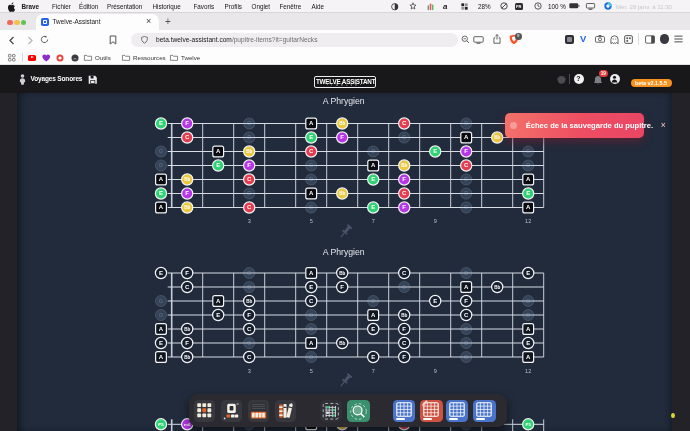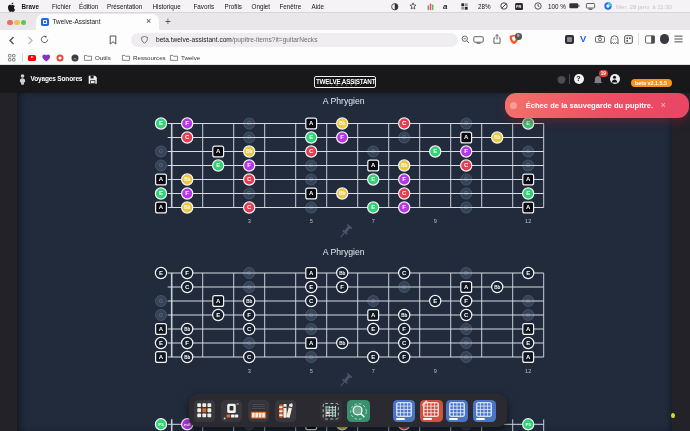--- a/index.html
+++ b/index.html
@@ -12,21 +12,21 @@
 #tabbar { position:absolute; left:0; top:12.5px; width:690px; height:17.5px; background:#e9e7ea; z-index:5;}
 .tl { position:absolute; top:7.2px; width:5.6px; height:5.6px; border-radius:50%; }
 #tab { position:absolute; left:36px; top:1.3px; width:123px; height:16.2px; background:#fdfdfd; border-radius:7px 7px 0 0; }
 #addr { position:absolute; left:0; top:30px; width:690px; height:20px; background:#fdfdfd; z-index:5;}
 #pill { position:absolute; left:131px; top:2.5px; width:327.4px; height:14.4px; background:#efedf0; border-radius:7.2px; }
 #bmbar { position:absolute; left:0; top:50px; width:690px; height:14.5px; background:#fdfdfd; border-bottom:1px solid #e2e0e3; font-size:6.2px; color:#333; z-index:5;}
 #apphead { position:absolute; left:0; top:64.5px; width:690px; height:28.5px; background:#18181b; z-index:5;}
 #content { position:absolute; left:0; top:93px; width:690px; height:338px; background:#232229; }
 #panel { position:absolute; left:17px; top:93px; width:655.2px; height:338px; background:#212b3b; box-shadow:inset 7px 0 8px -5px rgba(0,0,0,.55), inset -4px 0 6px -3px rgba(10,14,22,.6); }
 #necksvg { position:absolute; left:0; top:93px; z-index:1; }
-#toast { position:absolute; left:504.7px; top:93px; width:184px; height:24.6px; border-radius:11px;
+#toast { position:absolute; left:504.7px; top:113px; width:139px; height:24.6px; border-radius:5px;
   background:linear-gradient(100deg,#f3726a 0%,#ee4e62 55%,#e94565 100%); box-shadow:0 4px 9px rgba(130,25,45,.5); z-index:30; }
 #dock { position:absolute; left:188.5px; top:393.6px; width:318.2px; height:33.7px; background:#2b2a31; border-radius:9px; box-shadow:0 4px 9px rgba(0,0,0,.55); z-index:20; }
 .dbtn { position:absolute; top:6.3px; width:21px; height:22.3px; background:#37373e; border-radius:4.5px; }
 </style>
 </head>
 <body>
 
 <div id="menubar">
   <svg class="ic" style="left:8px;top:2.8px" width="7" height="8" viewBox="0 0 10 12">
       <path d="M7.1 1.2c-.5.6-1.4 1-2 .9-.1-.7.3-1.5.7-2 .5-.5 1.4-.9 2-.9.1.7-.2 1.4-.7 2zM7.8 2.6c-1.1-.1-2 .6-2.5.6-.6 0-1.4-.6-2.3-.6C1.8 2.6.7 3.3.1 4.5c-1 2.2 0 5.4 1.1 7.2.5.8 1.1 1.8 2 1.7.8 0 1.1-.5 2.1-.5s1.3.5 2.2.5c.9 0 1.5-.8 2-1.7.6-1 .8-1.9.9-2-.1 0-1.7-.7-1.7-2.6 0-1.6 1.3-2.4 1.4-2.4-.8-1.2-2-1.3-2.3-1.4z" fill="#1a1a1a"></path>

